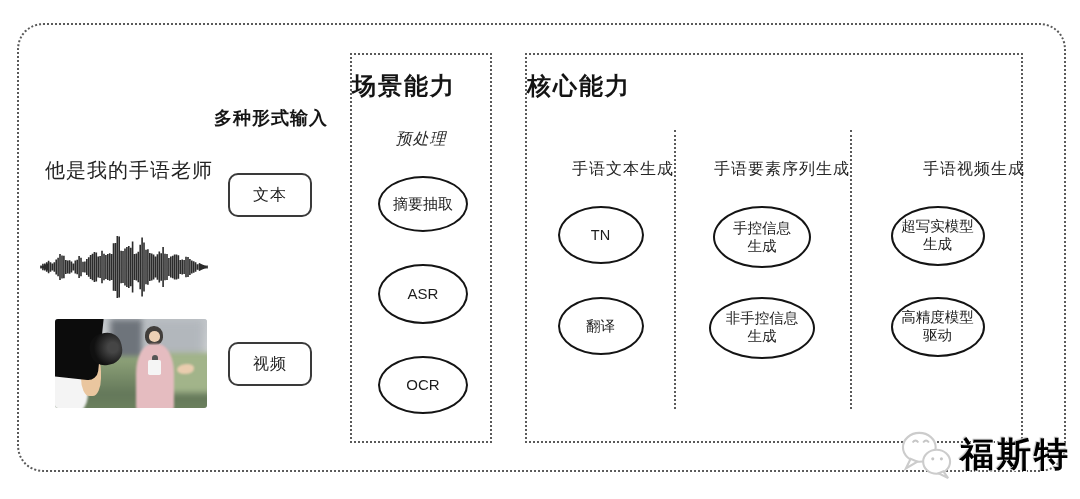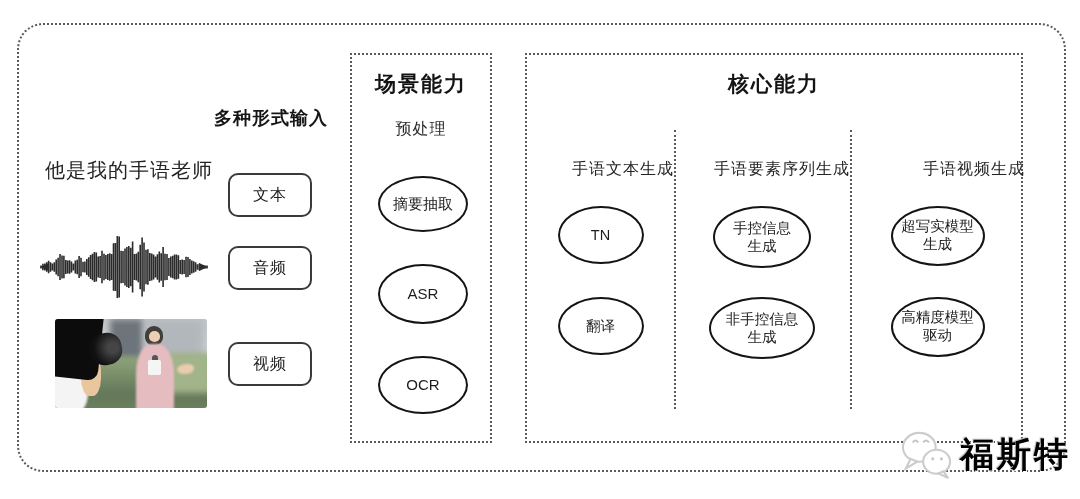--- a/index.html
+++ b/index.html
@@ -53,26 +53,26 @@
   .vt-lens{left:23%;top:16%;width:21%;height:36%;border-radius:45%;transform:rotate(-12deg);
       background:radial-gradient(circle at 72% 50%,#454545 18%,#101010 68%);}
   
   .panel{
     position:absolute;top:53px;height:390px;box-sizing:border-box;
     border:2px dotted #5a5a5a;background:transparent;
   }
   .scene-panel{left:350px;width:142px;}
   .core-panel{left:525px;width:498px;}
   .panel-title{
-    position:absolute;top:15px;left:0;width:100%;text-align:center;
-    font-size:21px;font-weight:bold;color:#141414;letter-spacing:2px;
+    position:absolute;top:15px;left:0;width:100%;text-align:left;
+    font-size:24px;font-weight:bold;color:#141414;letter-spacing:2px;
   }
   .scene-sub{
-    position:absolute;top:64px;left:0;width:100%;text-align:center;
-    font-size:16px;color:#2a2a2a;letter-spacing:1px;
+    position:absolute;top:74px;left:0;width:100%;text-align:center;
+    font-size:16px;color:#2a2a2a;letter-spacing:1px;font-style:italic;
   }
   .ellipse{
     position:absolute;box-sizing:border-box;border:2.5px solid #141414;border-radius:50%;
     background:#fff;display:flex;align-items:center;justify-content:center;
     text-align:center;font-size:15px;color:#1c1c1c;line-height:1.25;white-space:pre-line;
   }
   .scene-e{left:26px;width:90px;}
   .scene-e1{top:121px;height:56px;}
   .scene-e2{top:209px;height:60px;}
   .scene-e3{top:301px;height:58px;}
@@ -81,21 +81,21 @@
   .col{position:absolute;top:0;height:100%;}
   .col1{left:0;width:147px;} .col2{left:147px;width:176px;} .col3{left:323px;width:175px;}
   .col-header{
     position:absolute;top:104px;left:0;width:100%;text-align:right;
     font-size:16px;color:#242424;letter-spacing:1px;
   }
   .node{left:50%;transform:translateX(-50%);font-size:14.5px;}
   .node-r1{top:151px;} .node-r2{top:242px;}
   .col1 .node{width:86px;height:58px;}
   .col2 .node-r1{width:98px;height:62px;}
-  .col2 .node-r2{width:106px;height:62px;}
+  .col2 .node-r2{width:106px;height:62px;font-family:Liberation Mono, monospace;}
   .col3 .node{width:94px;height:60px;font-family:Liberation Mono, monospace;}
   
   .watermark{position:absolute;left:898px;top:430px;display:flex;align-items:center;}
   .wm-logo{width:58px;height:50px;}
   .wm-text{
     font-size:34px;font-weight:bold;color:#000000;letter-spacing:3px;margin-left:4px;
     text-shadow:1px 1px 0 #ffffff,-1px -1px 1px #c3c3c3;
   }
 </style>
 </head>
@@ -127,21 +127,20 @@
     <div class="vt-michead"></div>
     <div class="vt-mic"></div>
     <div class="vt-hand"></div>
     <div class="vt-shirt"></div>
     <div class="vt-arm"></div>
     <div class="vt-cam"></div>
     <div class="vt-lens"></div>
   </div>
 
   <div class="io-box io-text">文本</div>
-  <div class="io-box io-audio">音频</div>
   <div class="io-box io-video">视频</div>
 
   <div class="panel scene-panel">
     <div class="panel-title">场景能力</div>
     <div class="scene-sub">预处理</div>
     <div class="ellipse scene-e scene-e1">摘要抽取</div>
     <div class="ellipse scene-e scene-e3">OCR</div>
     <div class="ellipse scene-e scene-e2">ASR</div>
   </div>
 

